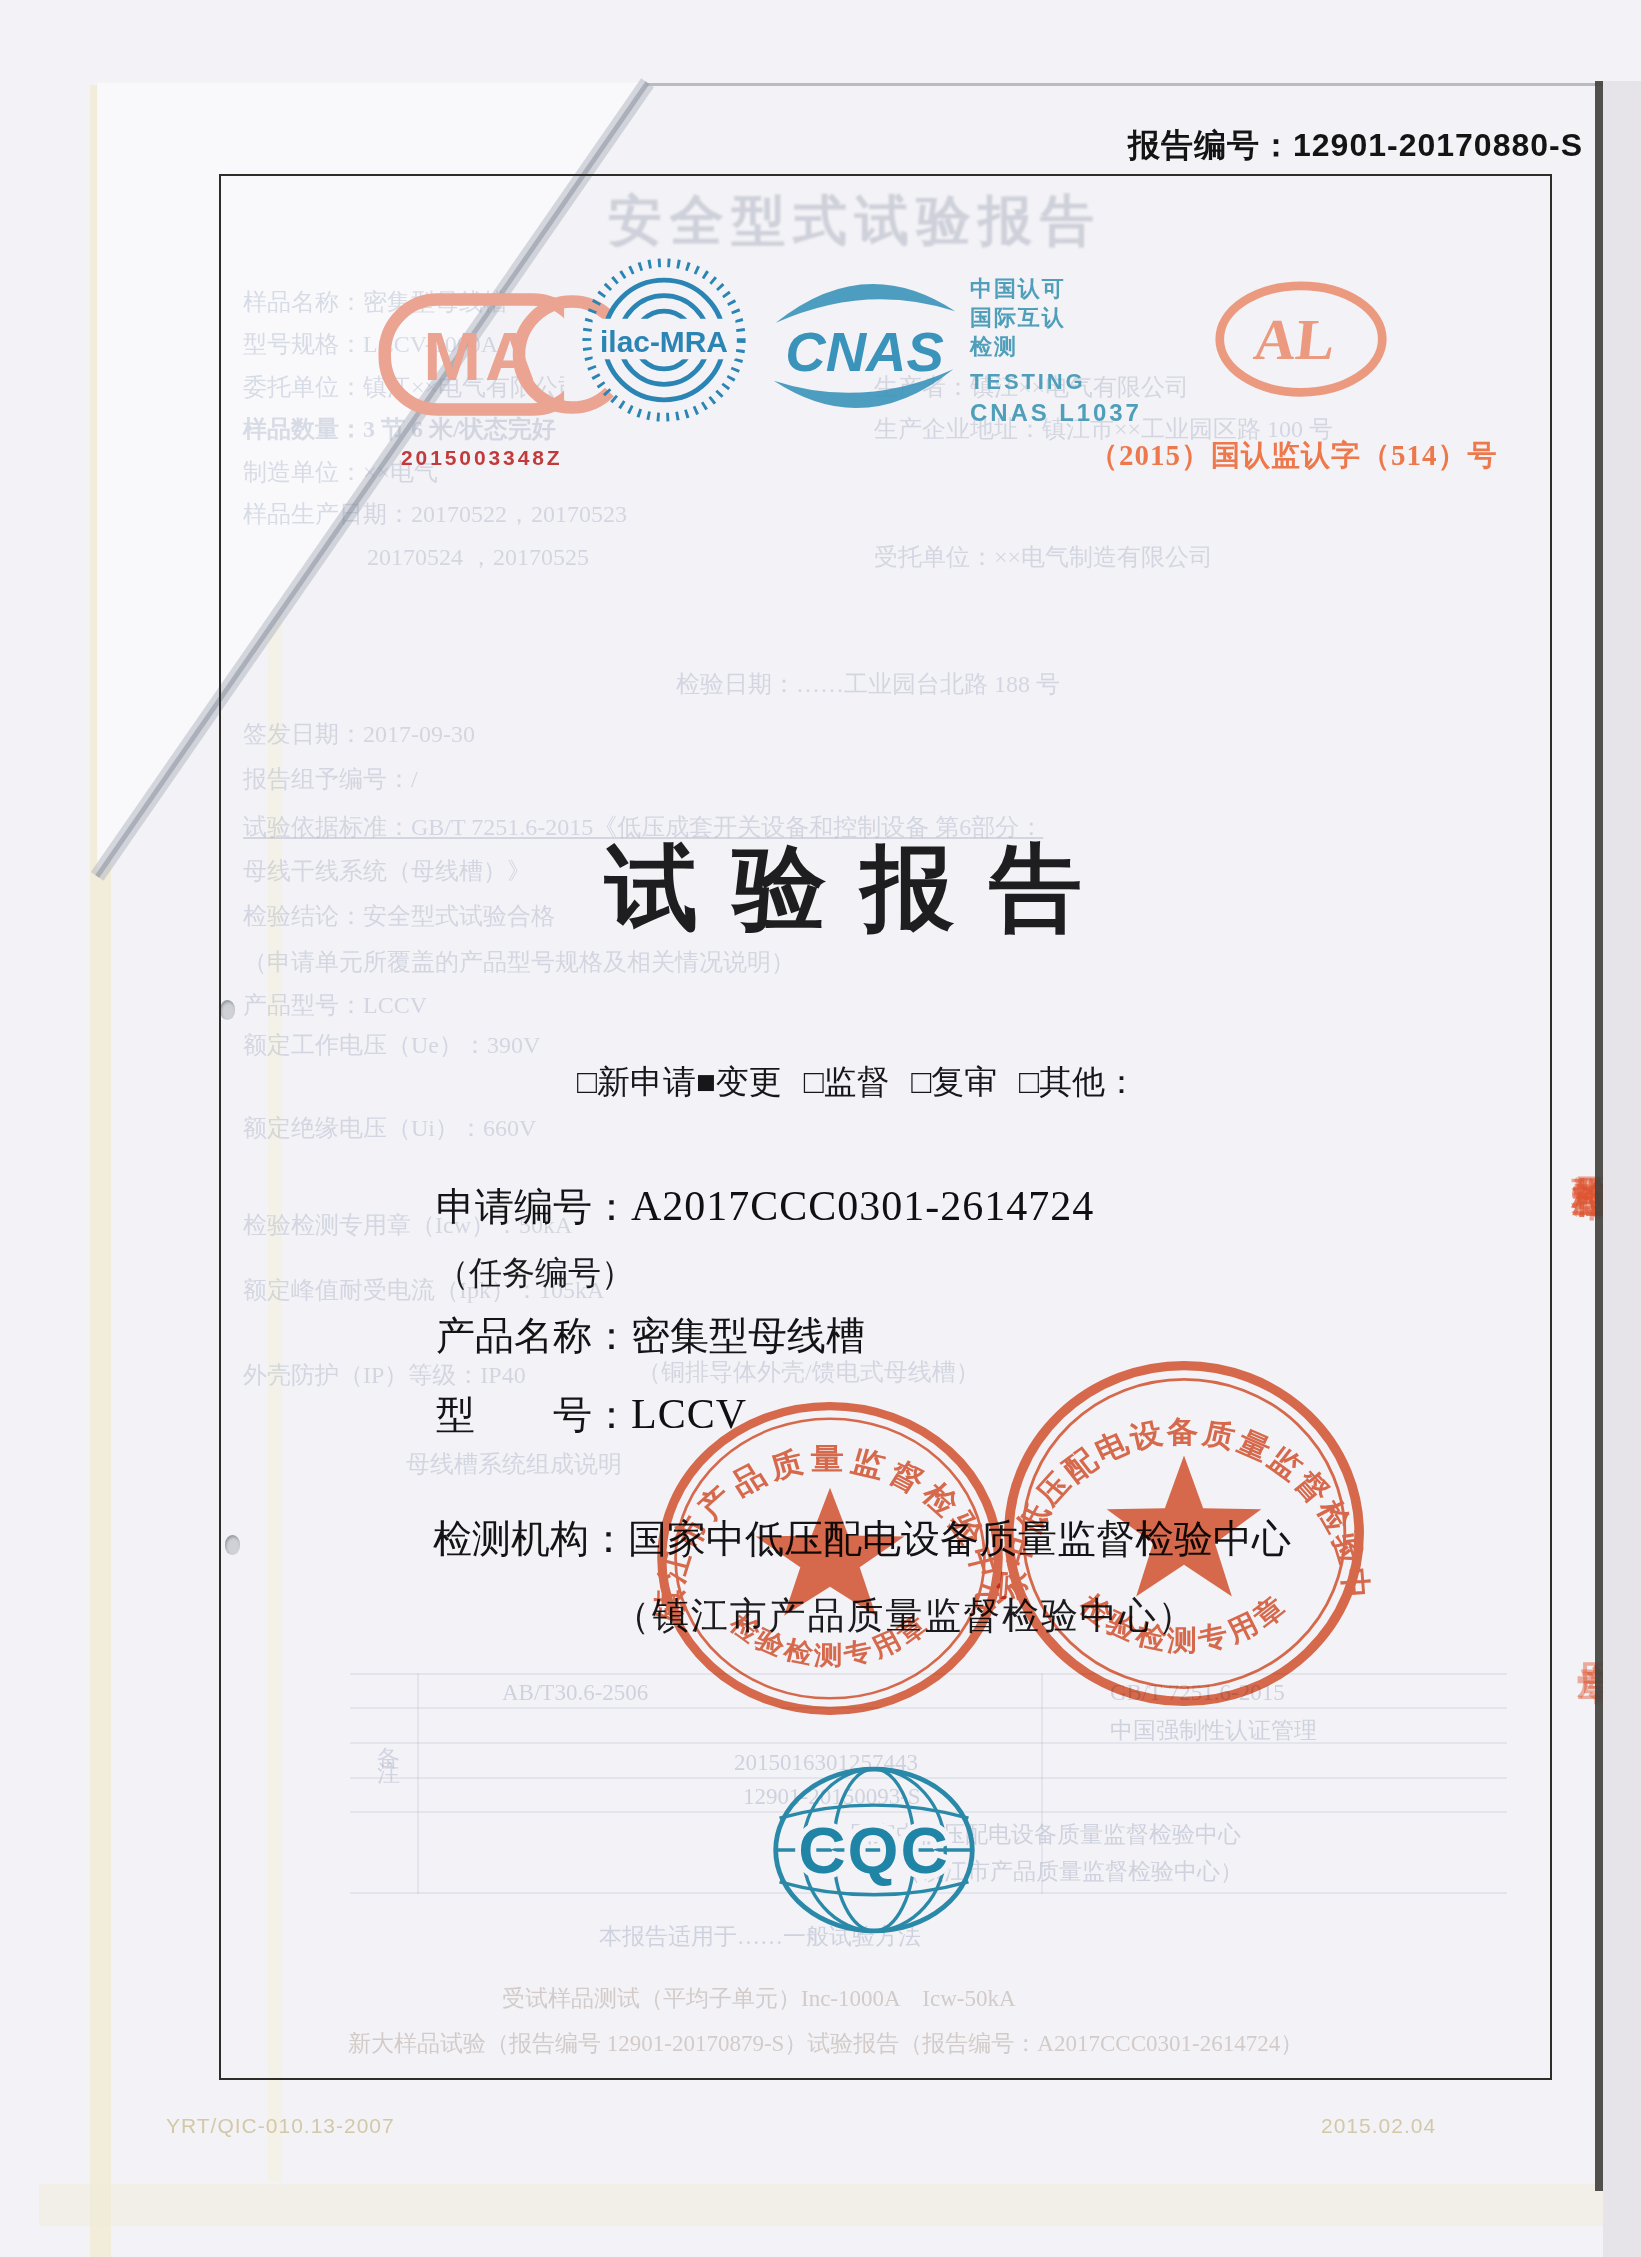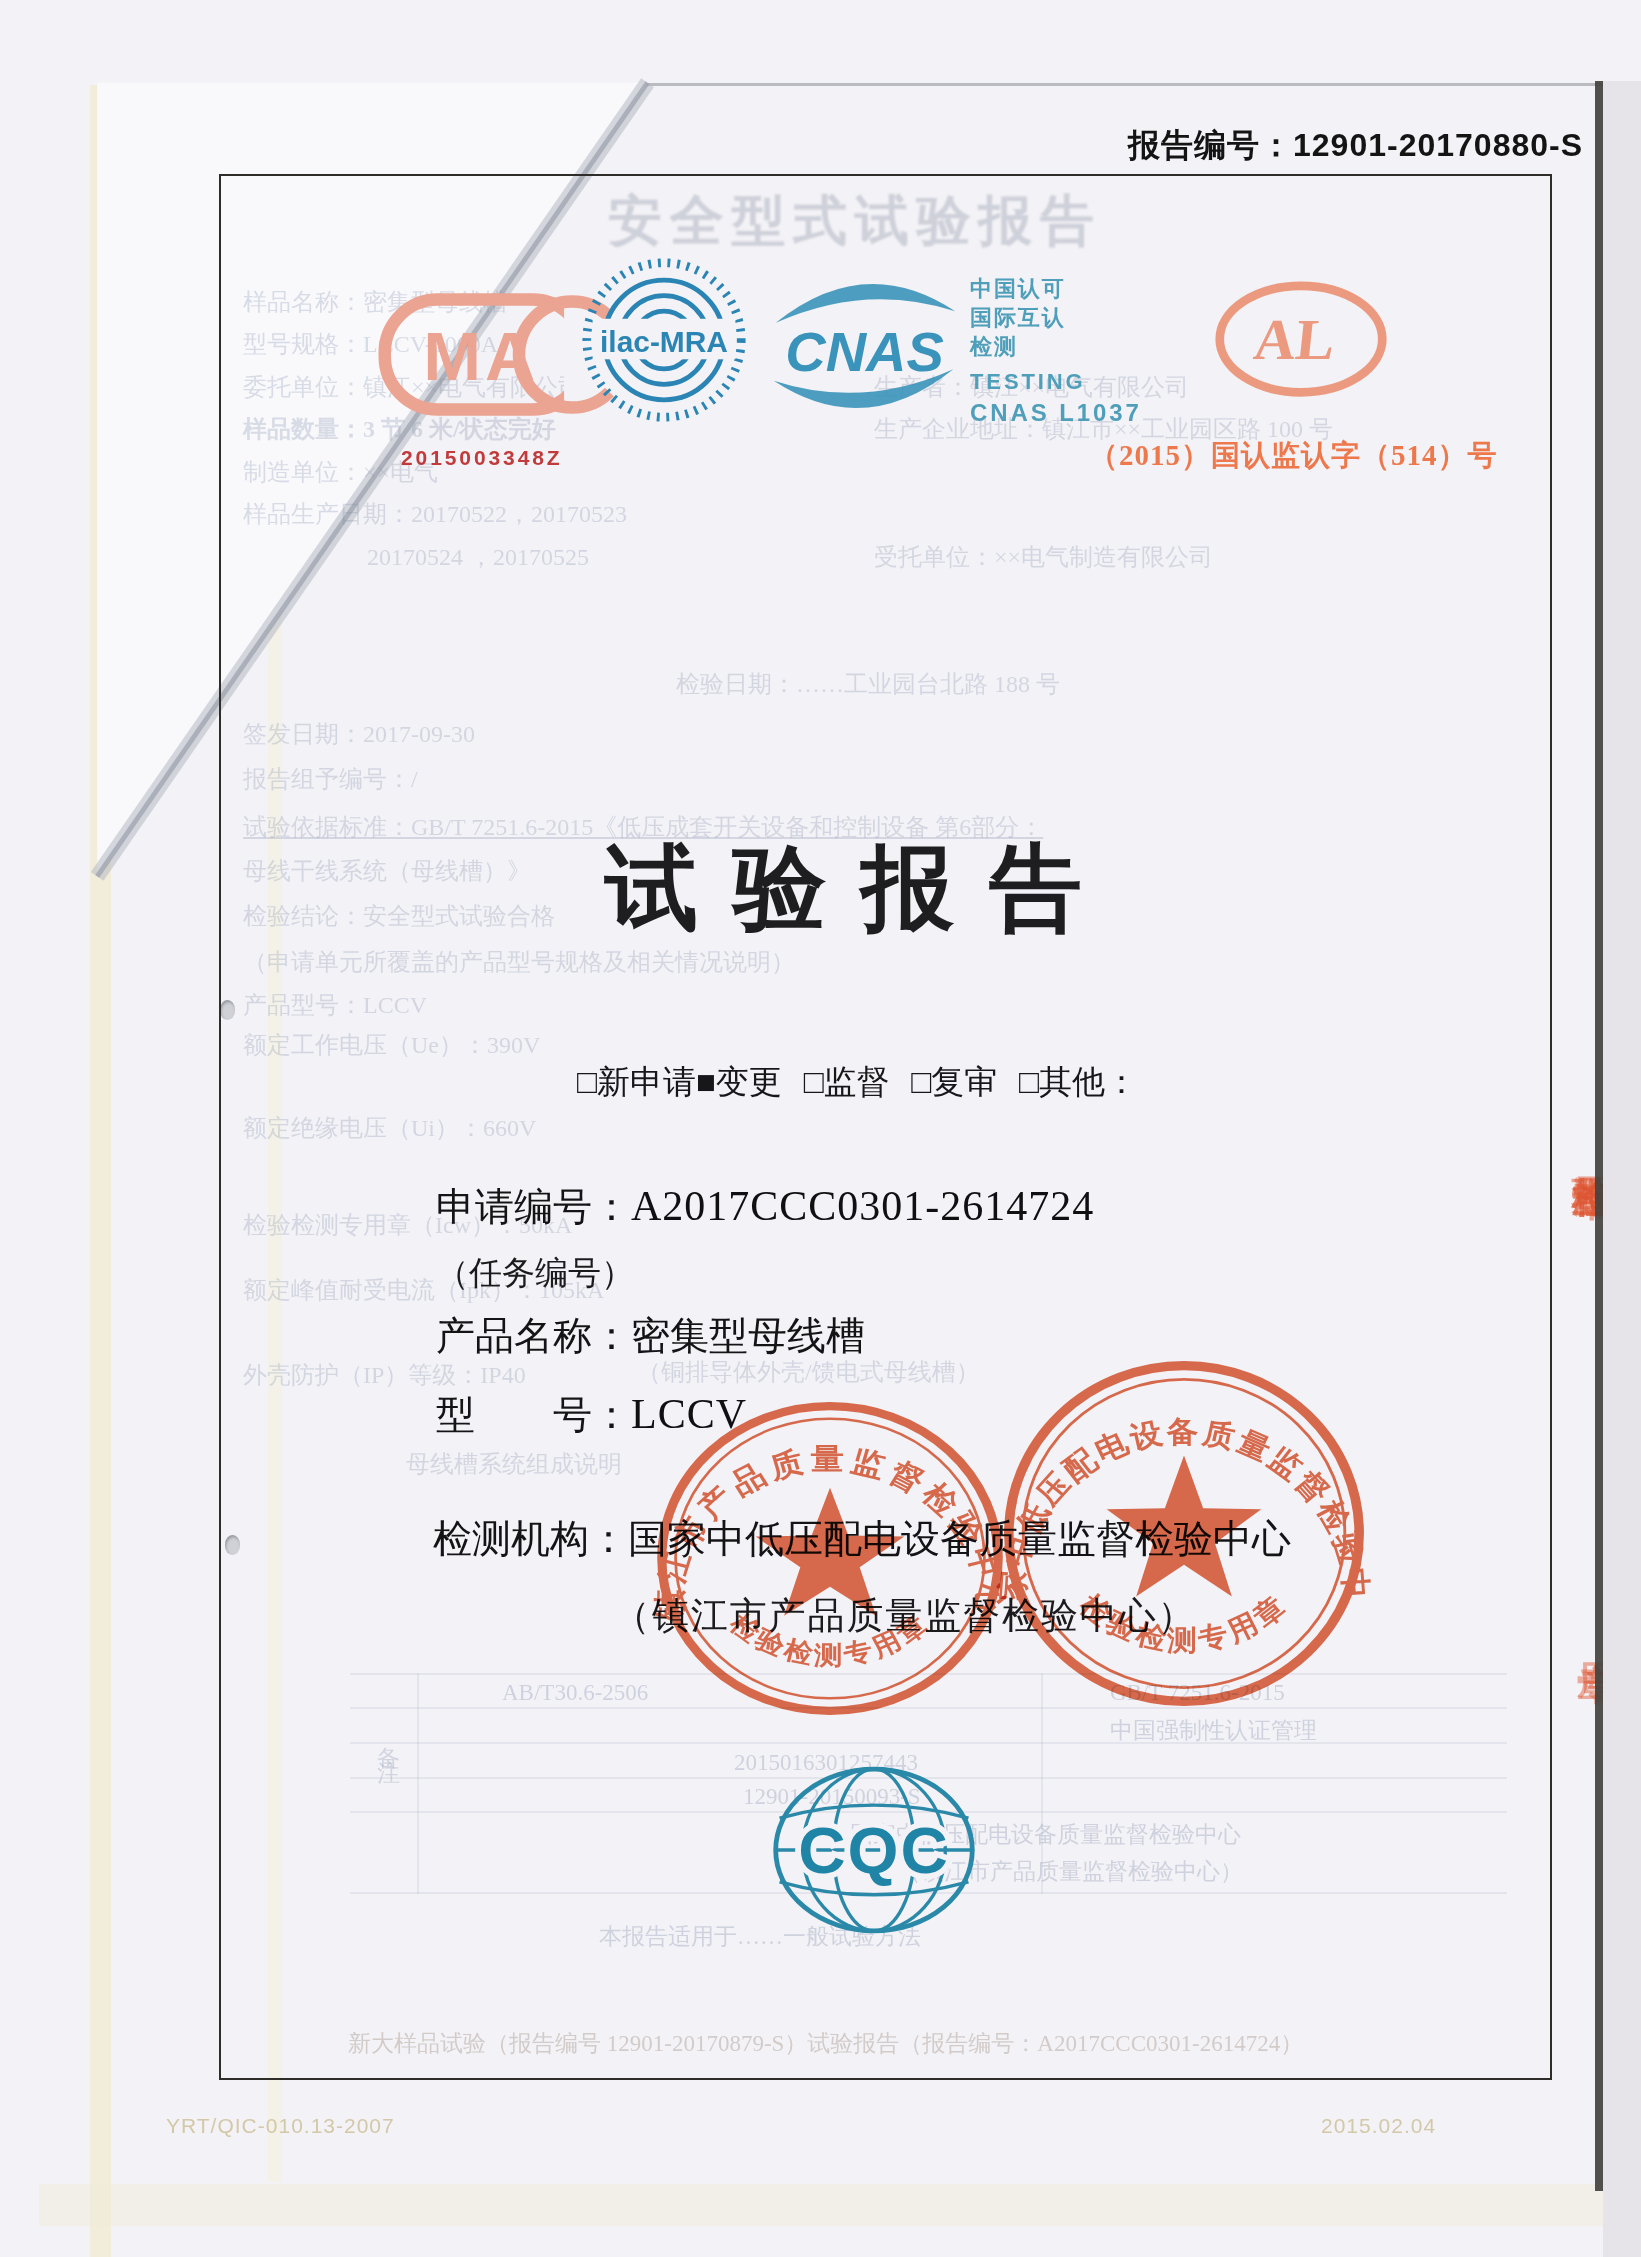--- a/index.html
+++ b/index.html
@@ -119,20 +119,21 @@
   <div class="abs gline" style="left:1041px;top:1673px;width:1.9px;height:221px;"></div>
   <div class="abs gvert-label">备注</div>
   <div class="abs gtable" style="left:502px;top:1680px;">AB/T30.6-2506</div>
   <div class="abs gtable" style="left:1110px;top:1680px;">GB/T 7251.6-2015</div>
   <div class="abs gtable" style="left:1110px;top:1715px;">中国强制性认证管理</div>
   <div class="abs gtable" style="left:734px;top:1750px;">2015016301257443</div>
   <div class="abs gtable" style="left:743px;top:1784px;">12901-20150093-S</div>
   <div class="abs gtable" style="left:850px;top:1819px;">国家中低压配电设备质量监督检验中心</div>
   <div class="abs gtable" style="left:898px;top:1856px;">（镇江市产品质量监督检验中心）</div>
   <div class="abs gtable" style="left:599px;top:1921px;">本报告适用于……一般试验方法</div>
+  <div class="abs gtable warm" style="left:502px;top:1983px;">受试样品测试（平均子单元）Inc-1000A　Icw-50kA</div>
   <div class="abs gtable warm" style="left:348px;top:2028px;">新大样品试验（报告编号 12901-20170879-S）试验报告（报告编号：A2017CCC0301-2614724）</div>
 
   <div class="abs frame"></div>
 
   <div class="abs report-no">报告编号：12901-20170880-S</div>
 
   <svg class="abs logo" style="left:375px;top:288px;" width="249" height="135" viewBox="0 0 258 140">
     <rect x="10" y="12" width="208" height="114" rx="55" fill="none" stroke="#eba392" stroke-width="13"></rect>
     <rect x="196" y="6" width="62" height="128" fill="#f3f2f6"></rect>
     <path d="M 243,30 A 55,55 0 1 0 243,108" fill="none" stroke="#eba392" stroke-width="13"></path>

